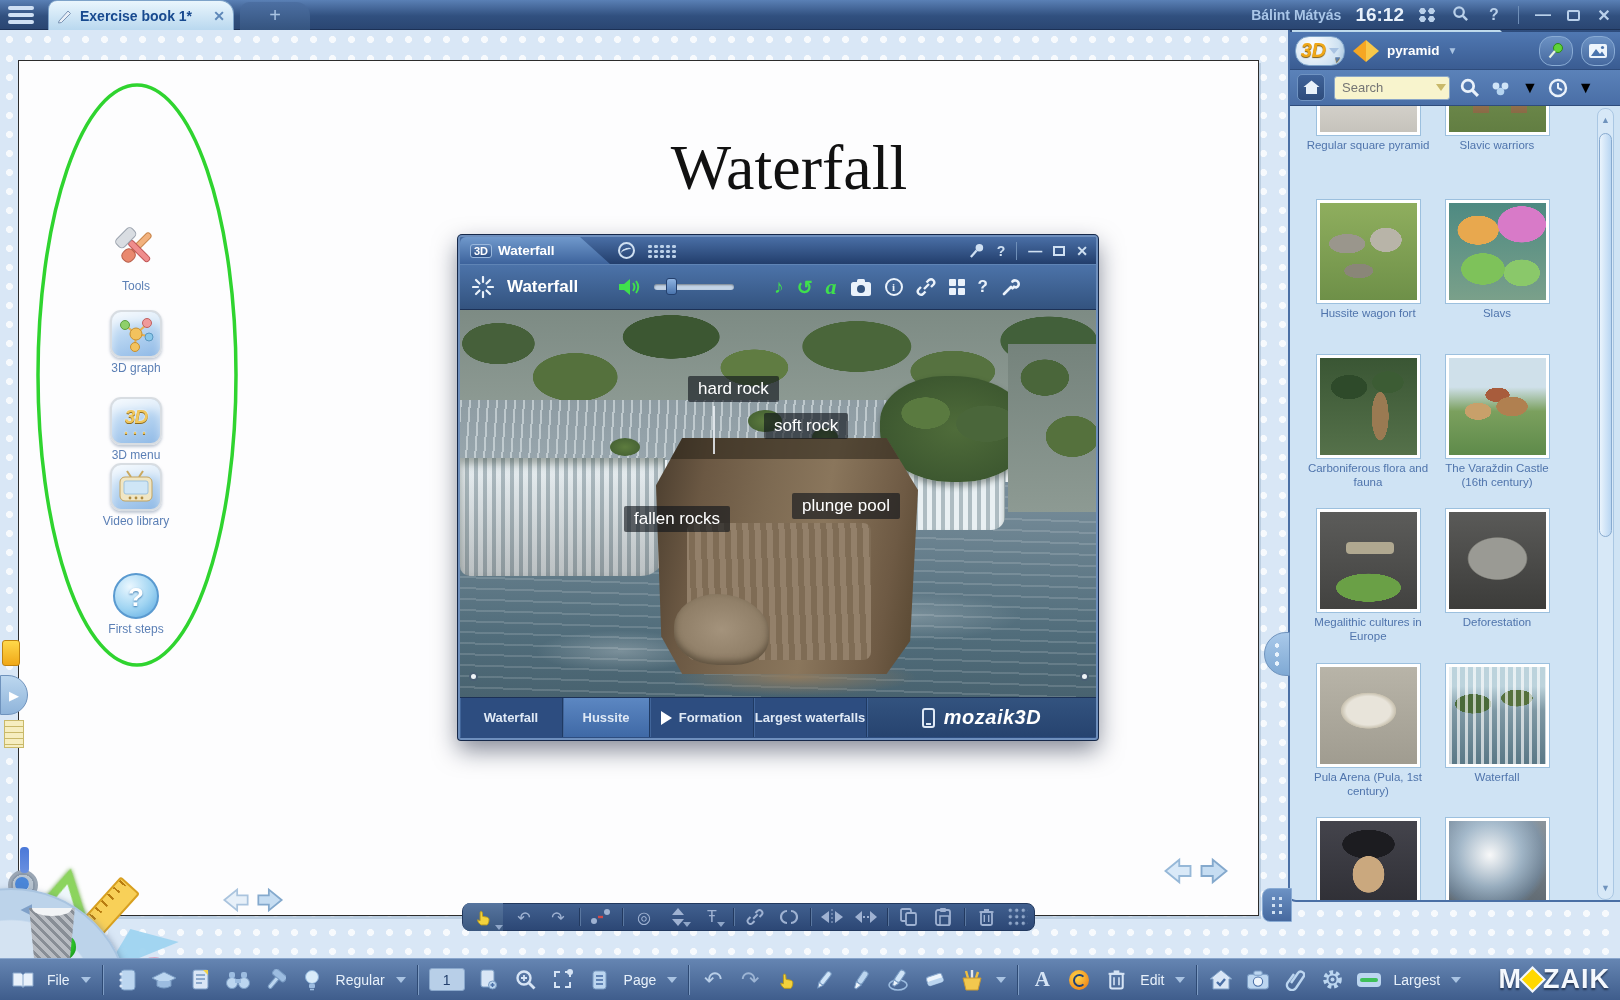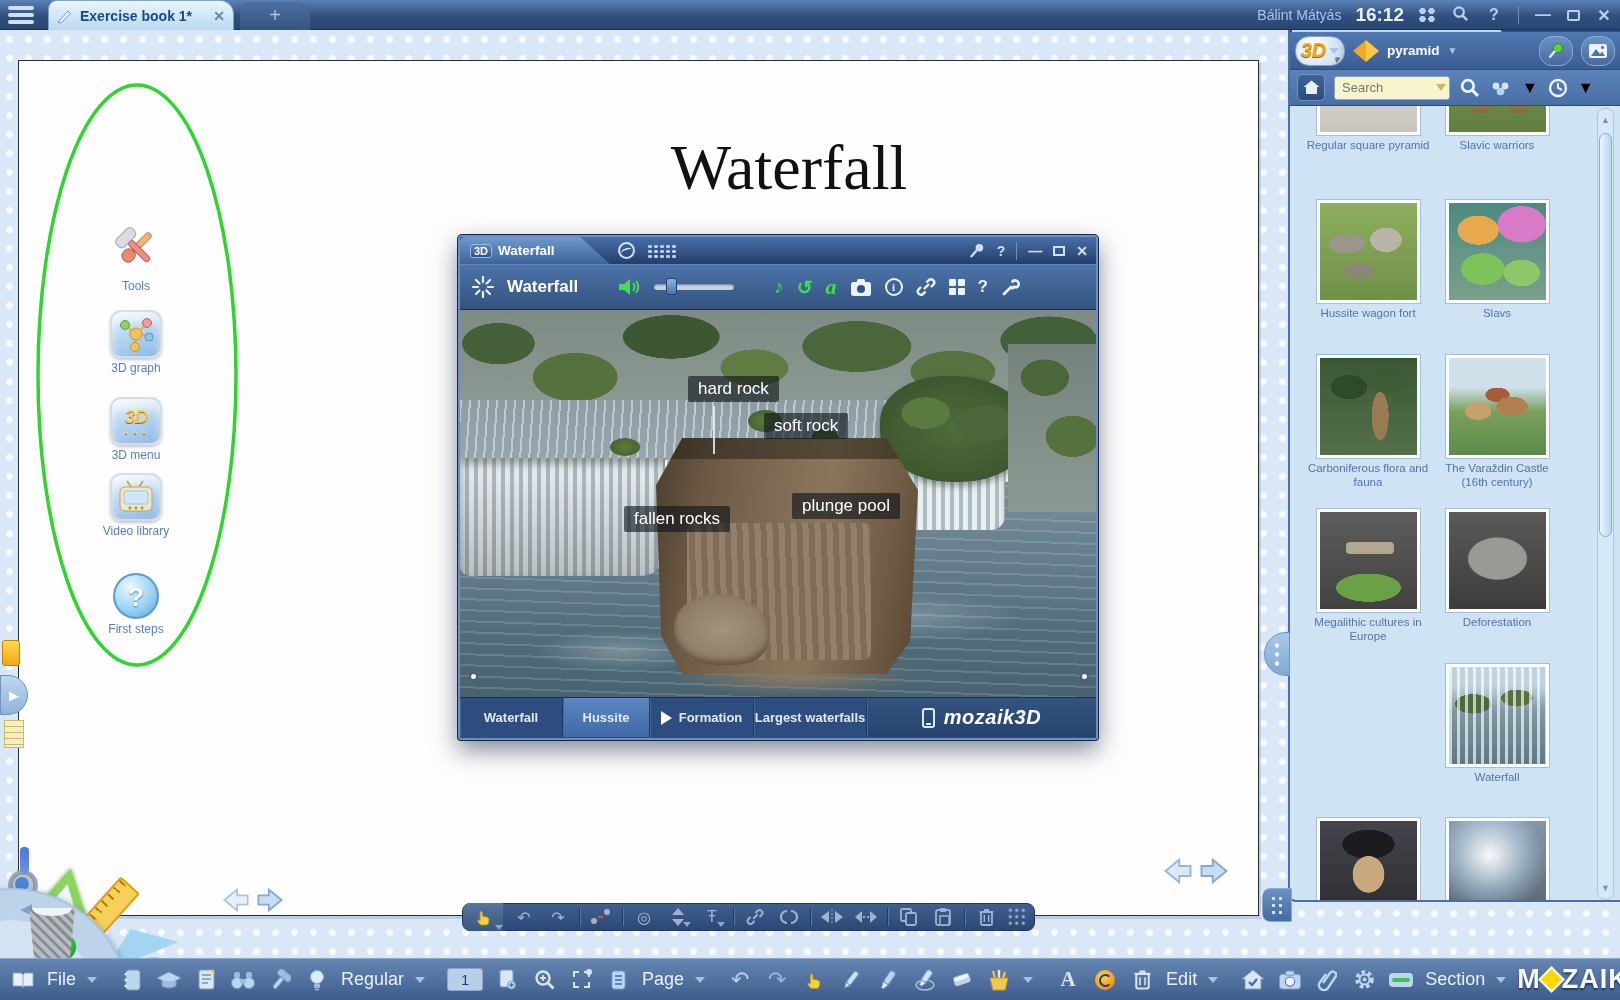--- a/index.html
+++ b/index.html
@@ -14,21 +14,21 @@
   .hamburger i { display:block; height:4px; border-radius:2px; background:#cfe0f4; }
   .doc-tab { position:absolute; left:48px; top:0; height:30px; width:186px;
     background:linear-gradient(#eaf6fd,#b9d8ef); border-radius:9px 14px 0 0;
     border:1px solid #7ea3c9; border-bottom:none; display:flex; align-items:center; gap:7px; padding:0 8px; }
   .doc-tab .ttl { color:#17498f; font-weight:bold; font-size:14px; white-space:nowrap; }
   .doc-tab .tclose { color:#5d87b8; font-weight:bold; font-size:14px; margin-left:auto; }
   .pencil-ic { width:16px; height:16px; }
   .newtab { position:absolute; left:240px; top:2px; width:70px; height:28px; background:linear-gradient(#4c6fa2,#35547f);
     border-radius:9px 14px 0 0; color:#a9c3e2; font-size:20px; text-align:center; line-height:26px; }
   .topbar-right { position:absolute; right:6px; top:0; height:30px; display:flex; align-items:center; gap:14px; color:#cfe0f4; }
-  .tb-user { color:#a9c6e8; font-size:14px; }
+  .tb-user { color:#a9c6e8; font-size:14px;font-weight:bold; }
   .tb-time { color:#e8f1fb; font-size:19px; font-weight:bold; }
   .tb-ic { font-size:16px; font-weight:bold; color:#b9d0ea; width:20px; text-align:center; }
   .tb-dots { width:18px; height:16px; background-image:radial-gradient(circle,#b9d0ea 3px,transparent 3.4px); background-size:9px 8px; }
   .tb-sep { width:1px; height:18px; background:#6f8fb8; }
   .tb-restore { width:13px; height:11px; border:2px solid #b9d0ea; border-radius:2px; position:relative; }
 
   
   .workspace { position:absolute; left:0; top:30px; width:1620px; height:928px;
     background-color:#d9e7f6;
     background-image:radial-gradient(circle, rgba(255,255,255,.8) 3.2px, transparent 3.8px);
@@ -245,21 +245,21 @@
   .gripdots { width:14px; height:20px; background-image:radial-gradient(circle,#cfe0f2 1.6px,transparent 2px); background-size:7px 7px; }
   .m-handle { position:absolute; left:1264px; top:632px; width:26px; height:44px; border-radius:22px 0 0 22px;
     background:linear-gradient(#a9c9ea,#7fa9d4); border:1px solid #6f93bd; z-index:31;
     display:flex; align-items:center; justify-content:center; }
   .hdots { width:6px; height:26px; background-image:radial-gradient(circle,#eaf4fd 2px,transparent 2.4px); background-size:6px 9px; }
 
   
   .bottombar { position:absolute; left:0; top:958px; width:1620px; height:42px;
     background:linear-gradient(#6585b2,#3f5d8c); border-top:1px solid #8aa6cc; z-index:70;
     display:flex; align-items:center; padding:0 10px; gap:11px; color:#d9e6f6; }
-  .bb-lbl { font-size:18px; color:#e8f1fb; white-space:nowrap; }
+  .bb-lbl { font-size:14px; color:#e8f1fb; white-space:nowrap; }
   .dd { width:0; height:0; border-left:5px solid transparent; border-right:5px solid transparent; border-top:6px solid #a9c3e2; }
   .vsep { width:1px; height:30px; background:#2e4a74; box-shadow:1px 0 0 #7e9cc4; }
   .ti { width:26px; height:26px; display:flex; align-items:center; justify-content:center; color:#d6e4f5; flex:none; }
   .ti svg { display:block; }
   .pageinput { width:36px; height:23px; background:#b8cfe8; border:1px solid #8aa8cc; border-radius:3px;
     text-align:center; font-size:14px; color:#24406d; font-family:"Liberation Sans",sans-serif; }
   .cropico { width:17px; height:17px; border:2px dashed #d6e4f5; position:relative; }
   .cropico::after { content:""; position:absolute; right:-4px; top:-4px; width:6px; height:6px; border-radius:50%; background:#d6e4f5; }
   .atool { font-size:21px; font-weight:bold; color:#d6e4f5; font-family:"Liberation Serif",serif; }
   .swirlico { width:20px; height:20px; border-radius:50%; background:radial-gradient(circle at 40% 35%,#ffd84a,#f09020 70%); position:relative; }
@@ -385,21 +385,21 @@
           </svg>
         </div>
         <div class="lbl">3D graph</div>
       </div>
       <div class="launch-item" style="top:336px">
         <div class="tile">
           <span class="tile3d"><span>3D</span><small>• • •</small></span>
         </div>
         <div class="lbl">3D menu</div>
       </div>
-      <div class="launch-item" style="top:412px">
+      <div class="launch-item" style="top:402px">
         <div class="tile">
           <svg width="38" height="34" viewBox="0 0 38 34">
             <line x1="14" y1="7" x2="10" y2="1" stroke="#caa85e" stroke-width="2"></line>
             <line x1="22" y1="7" x2="26" y2="1" stroke="#caa85e" stroke-width="2"></line>
             <rect x="3" y="7" width="32" height="24" rx="5" fill="#f0e6c4" stroke="#c4a45e"></rect>
             <rect x="7" y="11" width="24" height="13" rx="2" fill="#cfe6f6" stroke="#9ec2dd"></rect>
             <circle cx="13" cy="28" r="1.4" fill="#b08c40"></circle>
               <circle cx="19" cy="28" r="1.4" fill="#b08c40"></circle>
               <circle cx="25" cy="28" r="1.4" fill="#b08c40"></circle>
           </svg>
@@ -693,20 +693,26 @@
             <div class="art art7"></div>
           </div>
         <div class="m-lbl">Megalithic cultures in Europe</div>
       </div>
       <div class="m-item" style="left:142px; top:402px;">
         <div class="thumb">
             <div class="art art8"></div>
           </div>
         <div class="m-lbl">Deforestation</div>
       </div>
+      <div class="m-item" style="left:13px; top:557px;">
+        <div class="thumb">
+            <div class="art art9"></div>
+          </div>
+        <div class="m-lbl">Pula Arena (Pula, 1st century)</div>
+      </div>
       <div class="m-item" style="left:142px; top:557px;">
         <div class="thumb">
             <div class="art art10"></div>
           </div>
         <div class="m-lbl">Waterfall</div>
       </div>
       <div class="m-item" style="left:13px; top:711px;">
         <div class="thumb">
             <div class="art art11"></div>
           </div>
@@ -993,21 +999,21 @@
     <span class="ti">
       <svg width="23" height="23" viewBox="0 0 23 23">
           <circle cx="11.5" cy="11.5" r="7" fill="none" stroke="#bcd6f0" stroke-width="4.6" stroke-dasharray="3.4 2.6"></circle>
           <circle cx="11.5" cy="11.5" r="5" fill="none" stroke="#bcd6f0" stroke-width="2"></circle>
           <circle cx="11.5" cy="11.5" r="2" fill="#bcd6f0"></circle>
         </svg>
     </span>
     <span class="ti">
         <span class="projico"></span>
       </span>
-    <span class="bb-lbl">Section</span>
+    <span class="bb-lbl">Largest</span>
     <span class="dd"></span>
     <span class="mozaik">
       <span>M</span>
       <span class="mozdiamond"></span>
       <span>ZAIK</span>
     </span>
   </div>
 </div>
 
 </body></html>

